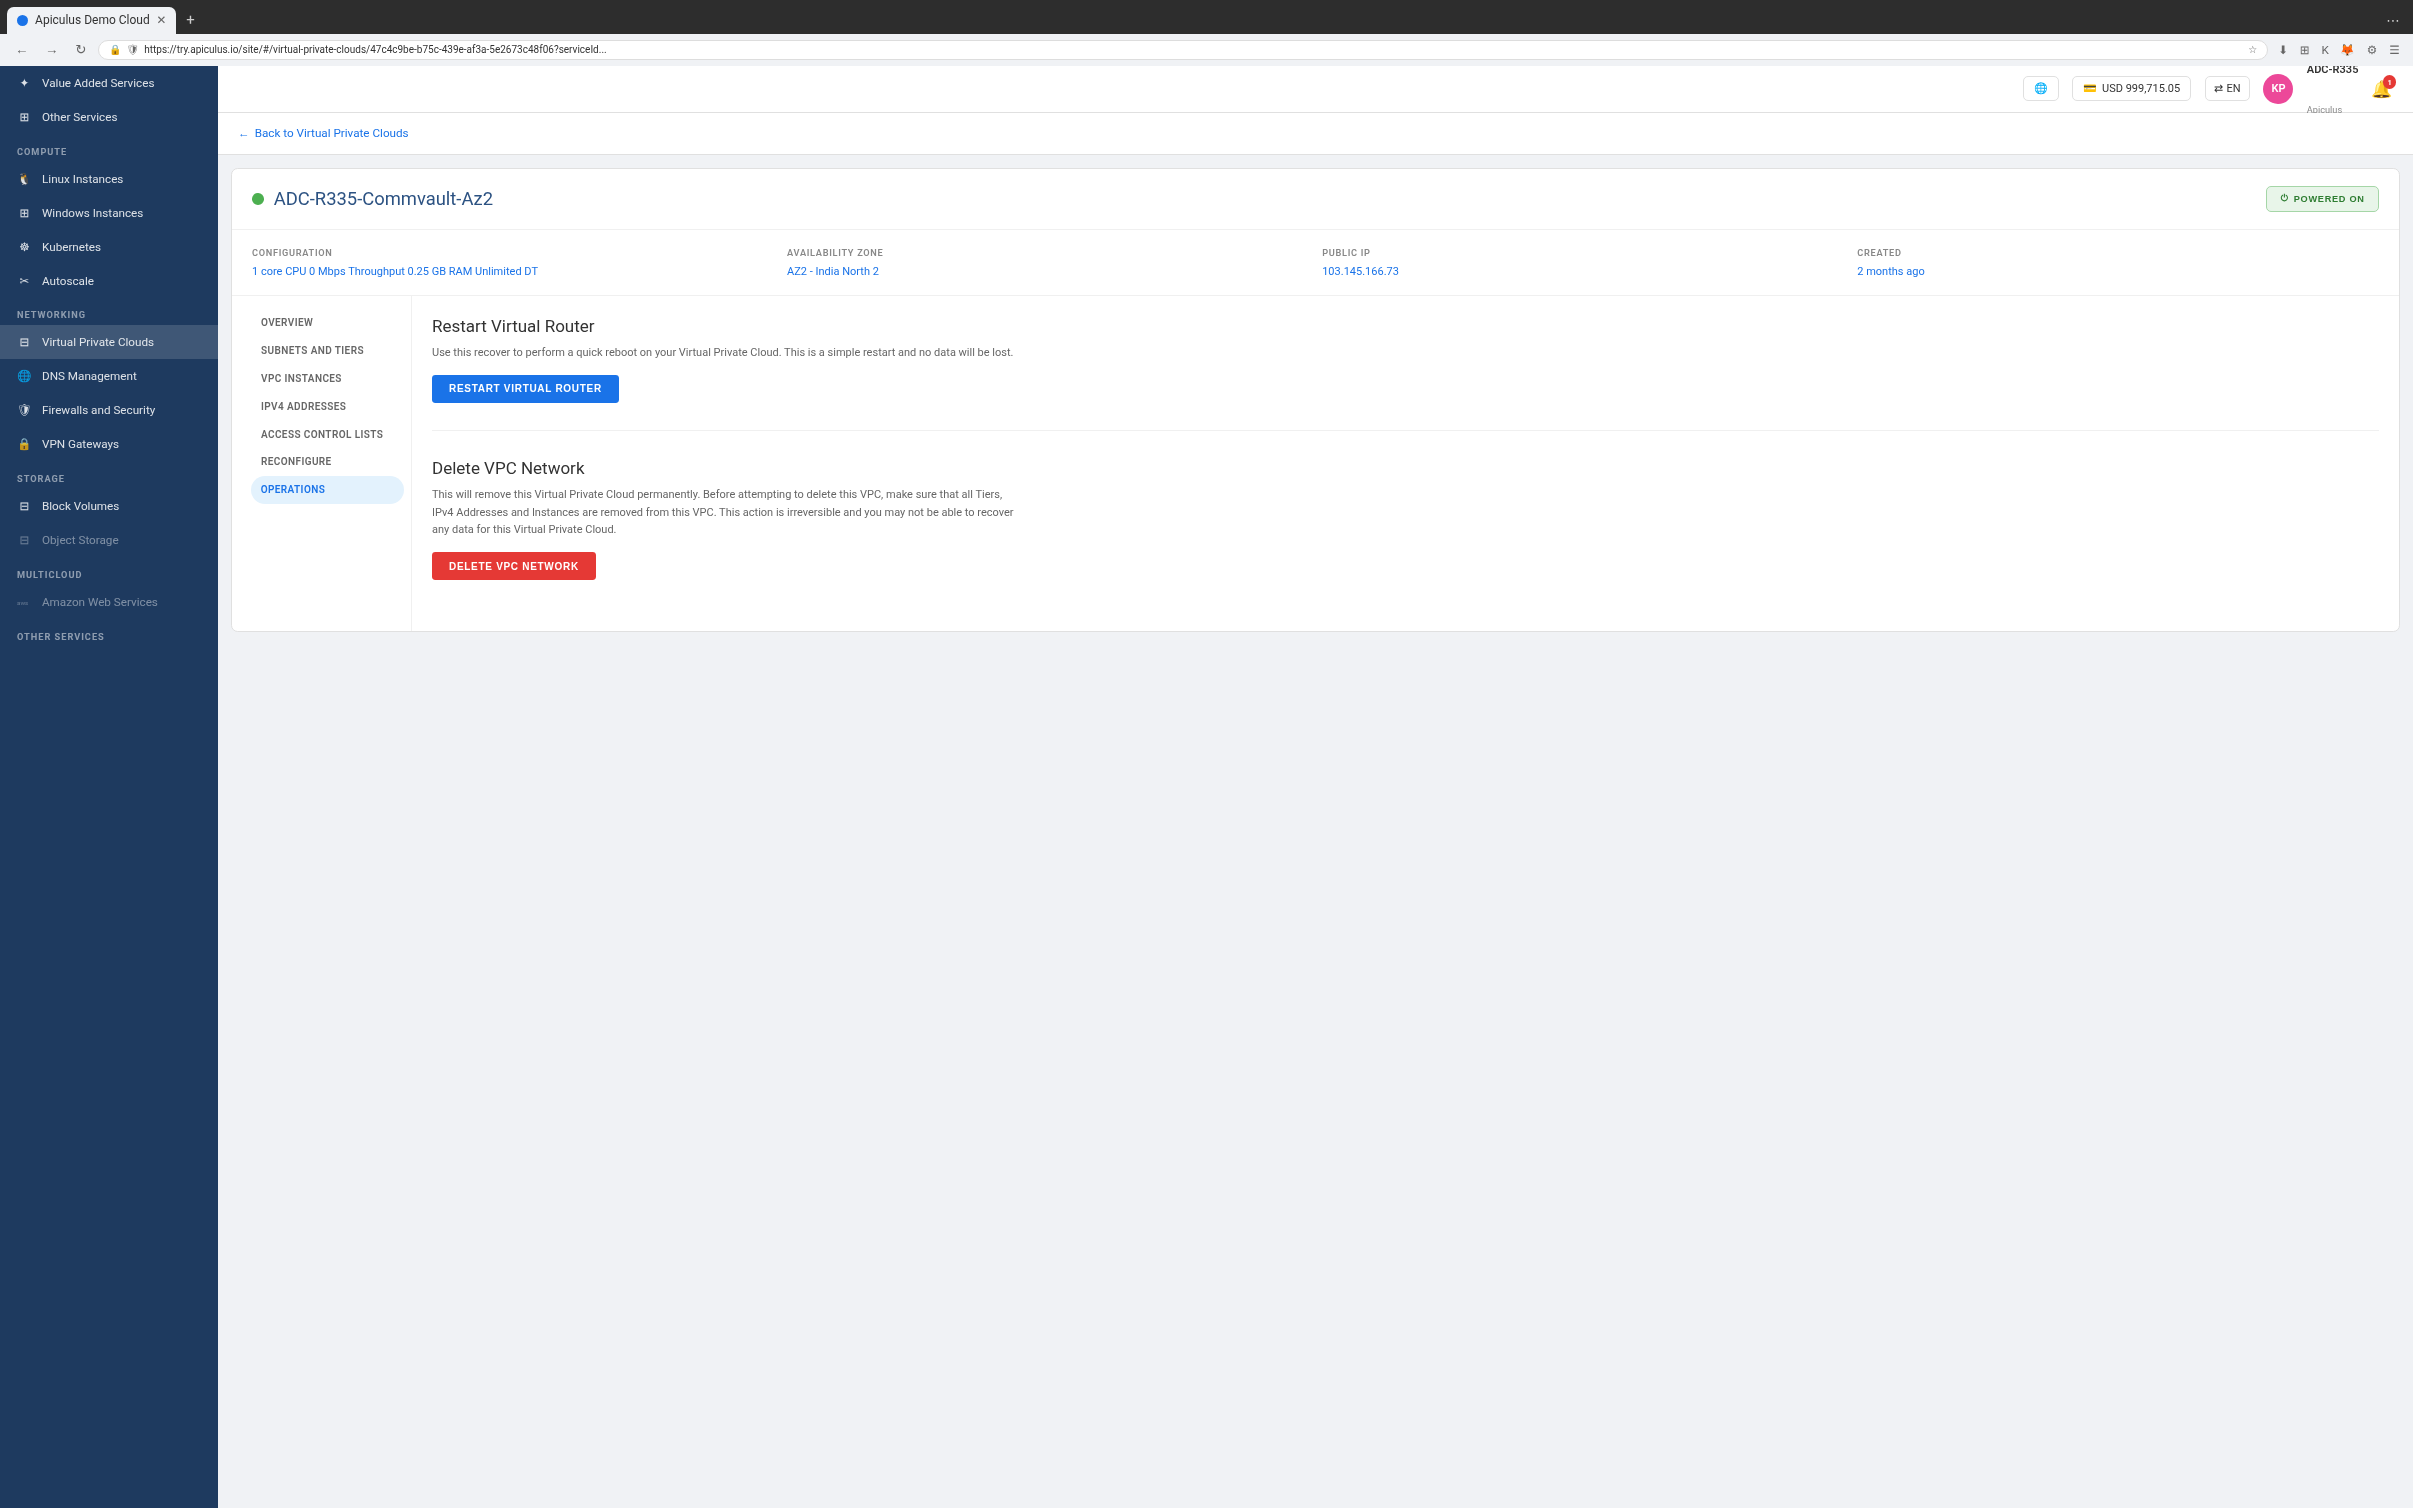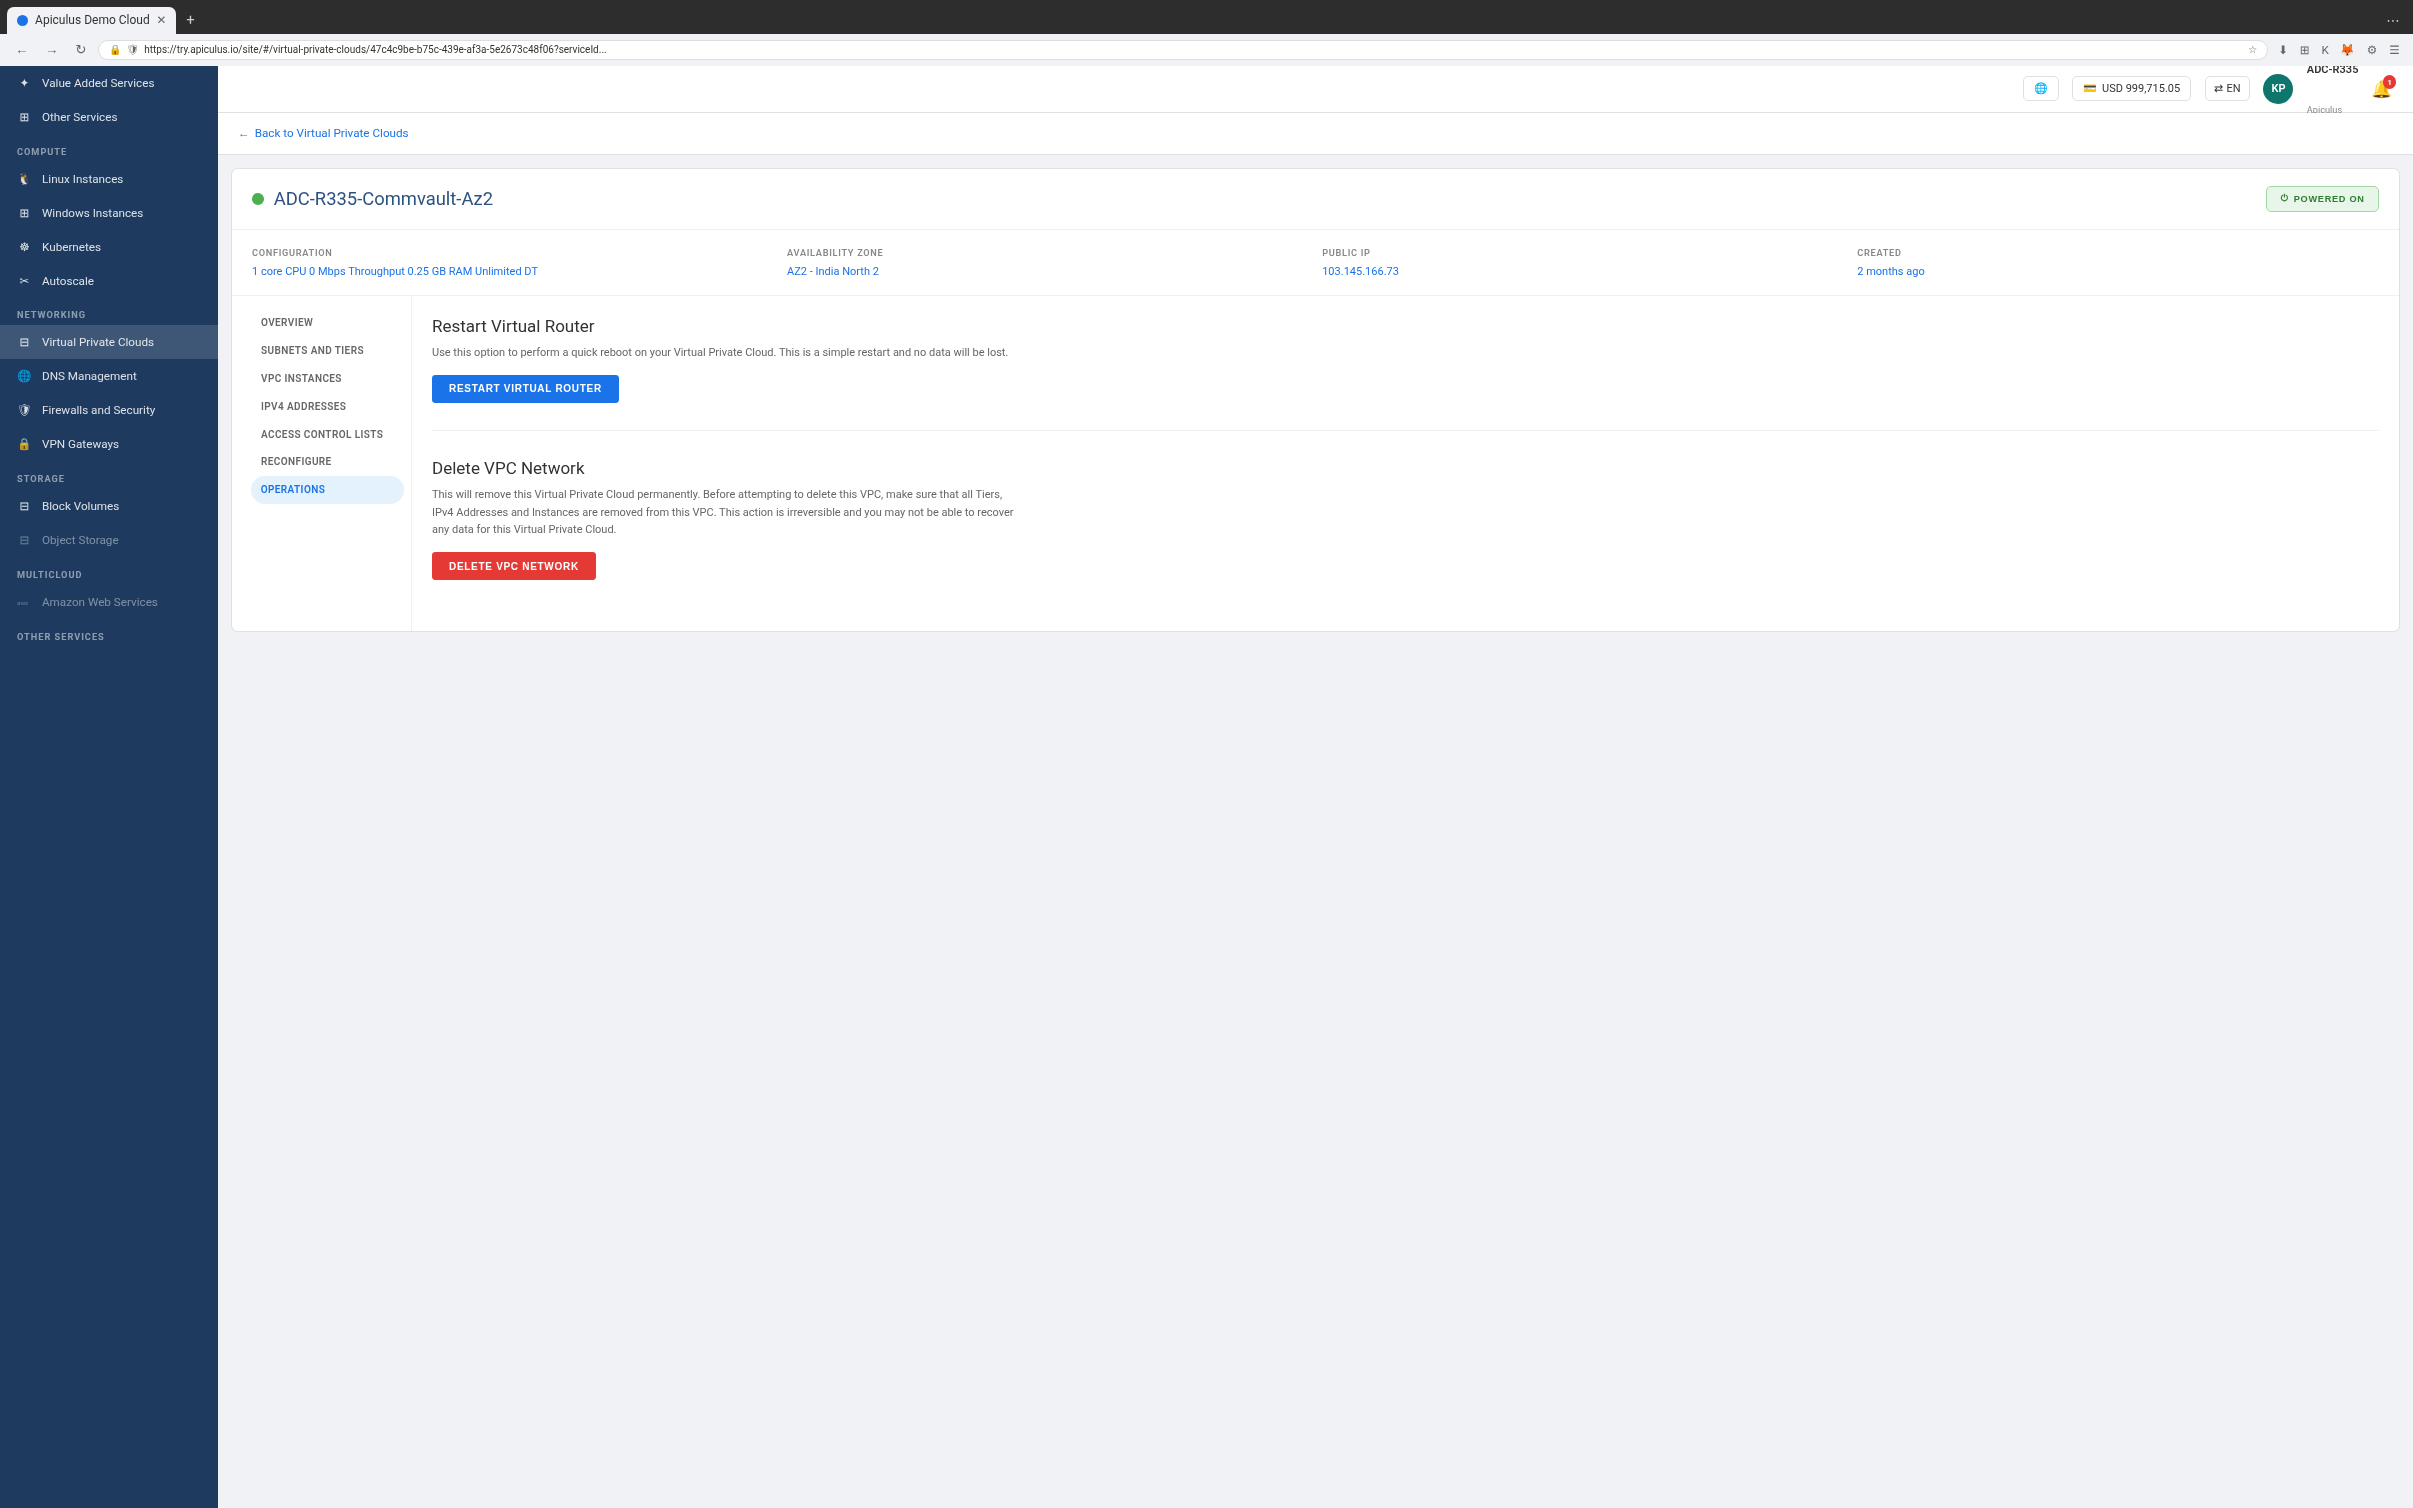--- a/index.html
+++ b/index.html
@@ -29,21 +29,21 @@
     .sidebar-nav-item { display: flex; align-items: center; gap: 10px; padding: 10px 17px; cursor: pointer; font-size: 11.7px; color: rgba(255,255,255,0.85); transition: background 0.15s; }
     .sidebar-nav-item.active { background: rgba(255,255,255,0.15); }
     .sidebar-nav-icon { width: 15px; text-align: center; font-size: 11.7px; flex-shrink: 0; }
     .sidebar-section-label { font-size: 9.2px; font-weight: 700; letter-spacing: 1px; color: rgba(255,255,255,0.5); padding: 11.7px 17px 5px; text-transform: uppercase; }
 
     
     .top-header { background: white; border-bottom: 0.8px solid #e0e0e0; display: flex; align-items: center; justify-content: flex-end; padding: 0 20px; height: 47px; gap: 13.4px; flex-shrink: 0; }
     .header-btn { display: flex; align-items: center; gap: 5px; padding: 5px 10px; border-radius: 5px; cursor: pointer; font-size: 11px; color: #444; border: 0.8px solid #e0e0e0; background: white; }
     .header-balance { display: flex; align-items: center; gap: 5px; padding: 5px 10px; border: 0.8px solid #e0e0e0; border-radius: 5px; font-size: 11px; color: #333; }
     .header-lang { display: flex; align-items: center; gap: 3.4px; padding: 5px 8.4px; border: 0.8px solid #e0e0e0; border-radius: 5px; font-size: 11px; color: #333; cursor: pointer; }
-    .header-avatar { width: 30px; height: 30px; background: #0f766e; border-radius: 50%; display: flex; align-items: center; justify-content: center; color: white; font-size: 11px; font-weight: 600; }
+    .header-avatar { width: 30px; height: 30px; background: #ec4899; border-radius: 50%; display: flex; align-items: center; justify-content: center; color: white; font-size: 11px; font-weight: 600; }
     .header-user-info { display: flex; flex-direction: column; gap: 28px; }
     .header-user-name { font-size: 11px; font-weight: 600; color: #333; }
     .header-user-sub { font-size: 9.2px; color: #888; }
     .header-notification { position: relative; cursor: pointer; }
     .notification-badge { position: absolute; top: -3.4px; right: -3.4px; background: #e53935; color: white; font-size: 7.5px; width: 13.4px; height: 13.4px; border-radius: 50%; display: flex; align-items: center; justify-content: center; font-weight: 700; }
 
     
     .main-content { flex: 1; overflow-y: auto; display: flex; flex-direction: column; }
     .main-header { background: white; padding: 13.4px 20px; border-bottom: 0.8px solid #e0e0e0; flex-shrink: 0; }
     .back-link { display: flex; align-items: center; gap: 5px; color: #1a73e8; font-size: 11.7px; cursor: pointer; text-decoration: none; }
@@ -260,21 +260,21 @@
             <div class="vpc-menu-item">IPV4 ADDRESSES</div>
             <div class="vpc-menu-item">ACCESS CONTROL LISTS</div>
             <div class="vpc-menu-item">RECONFIGURE</div>
             <div class="vpc-menu-item active">OPERATIONS</div>
           </div>
 
           <div class="vpc-content">
 
             <div class="section-block">
               <div class="section-title">Restart Virtual Router</div>
-              <div class="section-desc">Use this option to perform a quick reboot on your Virtual Private Cloud. This is a simple restart and no data will be lost.</div>
+              <div class="section-desc">Use this recover to perform a quick reboot on your Virtual Private Cloud. This is a simple restart and no data will be lost.</div>
               <button class="btn-primary">RESTART VIRTUAL ROUTER</button>
             </div>
 
             <div class="section-block">
               <div class="section-title">Delete VPC Network</div>
               <div class="section-desc">This will remove this Virtual Private Cloud permanently. Before attempting to delete this VPC, make sure that all Tiers, IPv4 Addresses and Instances are removed from this VPC. This action is irreversible and you may not be able to recover any data for this Virtual Private Cloud.</div>
               <button class="btn-danger">DELETE VPC NETWORK</button>
             </div>
 
           </div>

